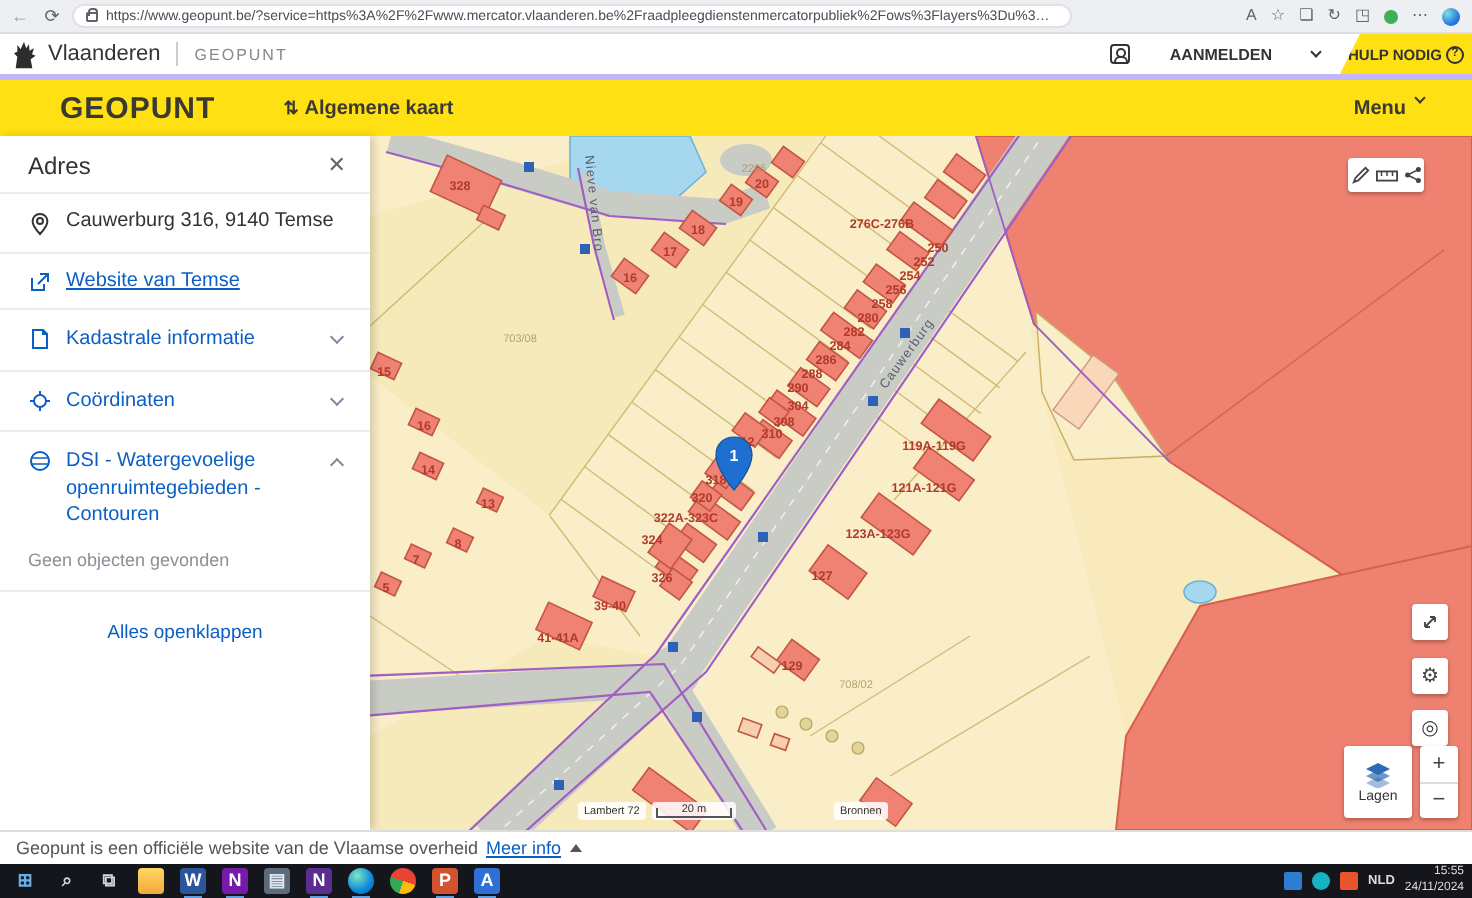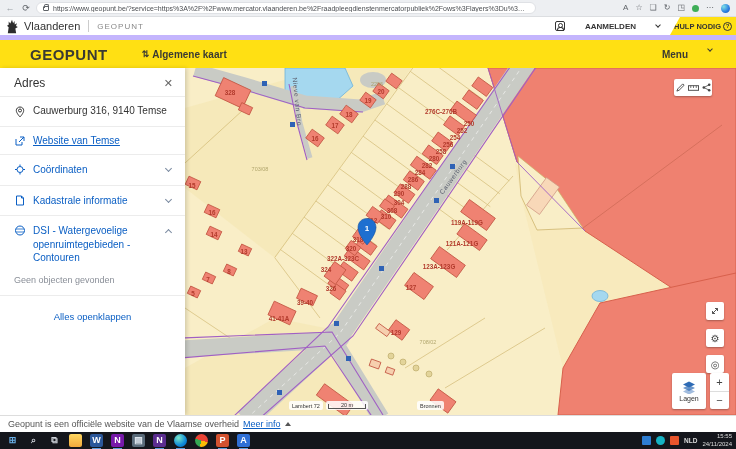--- a/index.html
+++ b/index.html
@@ -13,40 +13,40 @@
   .url-pill{flex:0 0 500px;height:12px;background:#fff;border:1px solid #dfe1e5;border-radius:7px;display:flex;align-items:center;padding:0 6px;gap:4px;overflow:hidden;}
   .lock{width:6px;height:5px;border:1px solid #5f6368;border-radius:1px;position:relative;flex:0 0 auto;}
   .lock:before{content:"";position:absolute;left:0px;top:-3px;width:3px;height:3px;border:1px solid #5f6368;border-bottom:none;border-radius:2px 2px 0 0;}
   .url-text{font-size:7px;color:#4a4d51;white-space:nowrap;overflow:hidden;text-overflow:ellipsis;}
   .chrome-icons{display:flex;align-items:center;gap:7px;margin-left:auto;padding-right:2px;}
   .chrome-icons span{font-size:8px;color:#5f6368;line-height:1;}
   .ci-green{width:7px;height:7px;border-radius:50%;background:#3fae58;}
   .ci-copilot{width:9px;height:9px;border-radius:50%;background:radial-gradient(circle at 30% 30%,#7de0e6,#2b7de0 60%,#1b4fb8);}
 
   
-  .gov-bar{position:absolute;left:0;top:17px;width:736px;height:23px;background:#fff;border-bottom:5px solid #c4b5fd;display:flex;align-items:center;}
+  .gov-bar{position:absolute;left:0;top:17px;width:736px;height:23px;background:#fff;border-bottom:3px solid #c4b5fd;display:flex;align-items:center;}
   .lion{margin-left:6px;flex:0 0 auto;}
   .gov-brand{font-size:11px;color:#333;margin-left:6px;font-weight:500;}
   .gov-sep{width:1px;height:12px;background:#ccc;margin:0 8px;}
   .gov-site{font-size:8px;letter-spacing:1px;color:#888;}
   .gov-right{margin-left:auto;display:flex;align-items:center;height:100%;}
   .login-btn{display:flex;align-items:center;gap:20px;font-size:8px;font-weight:bold;color:#333;padding:0 10px;height:100%;}
   .login-btn .person{width:10px;height:10px;border:1px solid #333;border-radius:2px;position:relative;}
   .login-btn .person:before{content:"";position:absolute;left:2.5px;top:1px;width:3px;height:3px;border:1px solid #333;border-radius:50%;}
   .login-btn .person:after{content:"";position:absolute;left:1.5px;top:5px;width:5px;height:3px;border:1px solid #333;border-bottom:none;border-radius:3px 3px 0 0;}
   .login-chev{width:4px;height:4px;border-right:1px solid #333;border-bottom:1px solid #333;transform:rotate(45deg);margin-top:-2px;}
   .help-btn{height:100%;width:66px;background:#ffe013;clip-path:polygon(10px 0,100% 0,100% 100%,0 100%);display:flex;align-items:center;justify-content:center;gap:2px;font-size:7.5px;font-weight:bold;color:#333;}
   .help-q{width:9px;height:9px;border:1px solid #333;border-radius:50%;display:flex;align-items:center;justify-content:center;font-size:6px;flex:0 0 auto;}
 
   
   .header{position:absolute;left:0;top:40px;width:736px;height:28px;background:#ffe013;display:flex;align-items:center;}
   .logo{font-size:15px;font-weight:bold;letter-spacing:.5px;color:#3a3a33;margin-left:30px;}
   .map-switch{display:flex;align-items:center;gap:3px;margin-left:34px;font-size:10px;font-weight:bold;color:#3a3a33;}
   .map-switch .swap{font-size:9px;}
-  .menu-btn{margin-left:auto;margin-right:24px;display:flex;gap:20px;font-size:10px;font-weight:bold;color:#3a3a33;}
+  .menu-btn{margin-left:auto;margin-right:24px;display:flex;gap:5px;font-size:10px;font-weight:bold;color:#3a3a33;}
   .menu-chev{width:4px;height:4px;border-right:1.2px solid #3a3a33;border-bottom:1.2px solid #3a3a33;transform:rotate(45deg);margin-top:-2px;}
 
   
   .sidebar{position:absolute;left:0;top:68px;width:185px;height:347px;background:#fff;box-shadow:2px 0 4px rgba(0,0,0,.15);z-index:5;}
   .sb-head{display:flex;align-items:center;justify-content:space-between;padding:8px 12px 6px 14px;}
   .sb-title{font-size:12px;font-weight:normal;color:#333;}
   .sb-close{font-size:11px;color:#666;line-height:1;}
   .sb-row{border-top:1px solid #ececec;padding:8px 12px 8px 14px;display:flex;align-items:flex-start;gap:7px;}
   .sb-row .txt{font-size:10px;color:#333;}
   .sb-row .lnk{font-size:10px;color:#0b5fc4;text-decoration:underline;}
@@ -166,32 +166,32 @@
       </svg>
       <span class="txt">Cauwerburg 316, 9140 Temse</span>
     </div>
     <div class="sb-row">
       <svg class="sb-ic" width="10" height="10" viewBox="0 0 10 10">
         <path d="M1,3 L1,9 L7,9 L7,6 M5,1 L9,1 L9,5 M9,1 L4,6" fill="none" stroke="#0b5fc4" stroke-width="1"></path>
       </svg>
       <span class="lnk">Website van Temse</span>
     </div>
     <div class="sb-row">
+      <svg class="sb-ic" width="9" height="11" viewBox="0 0 9 11">
+        <path d="M1,1 L6,1 L8,3 L8,10 L1,10 Z M6,1 L6,3 L8,3" fill="none" stroke="#0b5fc4" stroke-width="1"></path>
+      </svg>
+      <span class="sec">Kadastrale informatie</span>
+      <span class="chev"></span>
+    </div>
+    <div class="sb-row">
       <svg class="sb-ic" width="11" height="11" viewBox="0 0 11 11">
         <circle cx="5.5" cy="5.5" r="3" fill="none" stroke="#0b5fc4" stroke-width="1"></circle>
         <path d="M5.5,0.5 L5.5,2.5 M5.5,8.5 L5.5,10.5 M0.5,5.5 L2.5,5.5 M8.5,5.5 L10.5,5.5" stroke="#0b5fc4" stroke-width="1"></path>
       </svg>
       <span class="sec">Coördinaten</span>
-      <span class="chev"></span>
-    </div>
-    <div class="sb-row">
-      <svg class="sb-ic" width="9" height="11" viewBox="0 0 9 11">
-        <path d="M1,1 L6,1 L8,3 L8,10 L1,10 Z M6,1 L6,3 L8,3" fill="none" stroke="#0b5fc4" stroke-width="1"></path>
-      </svg>
-      <span class="sec">Kadastrale informatie</span>
       <span class="chev"></span>
     </div>
     <div class="sb-row">
       <svg class="sb-ic" width="11" height="11" viewBox="0 0 11 11">
         <circle cx="5.5" cy="5.5" r="4.5" fill="none" stroke="#0b5fc4" stroke-width="1"></circle>
         <path d="M1.5,4 L9.5,4 M1.5,7 L9.5,7" stroke="#0b5fc4" stroke-width="0.8"></path>
       </svg>
       <span class="sec">DSI - Watergevoelige openruimtegebieden - Contouren</span>
       <span class="chev up"></span>
     </div>

